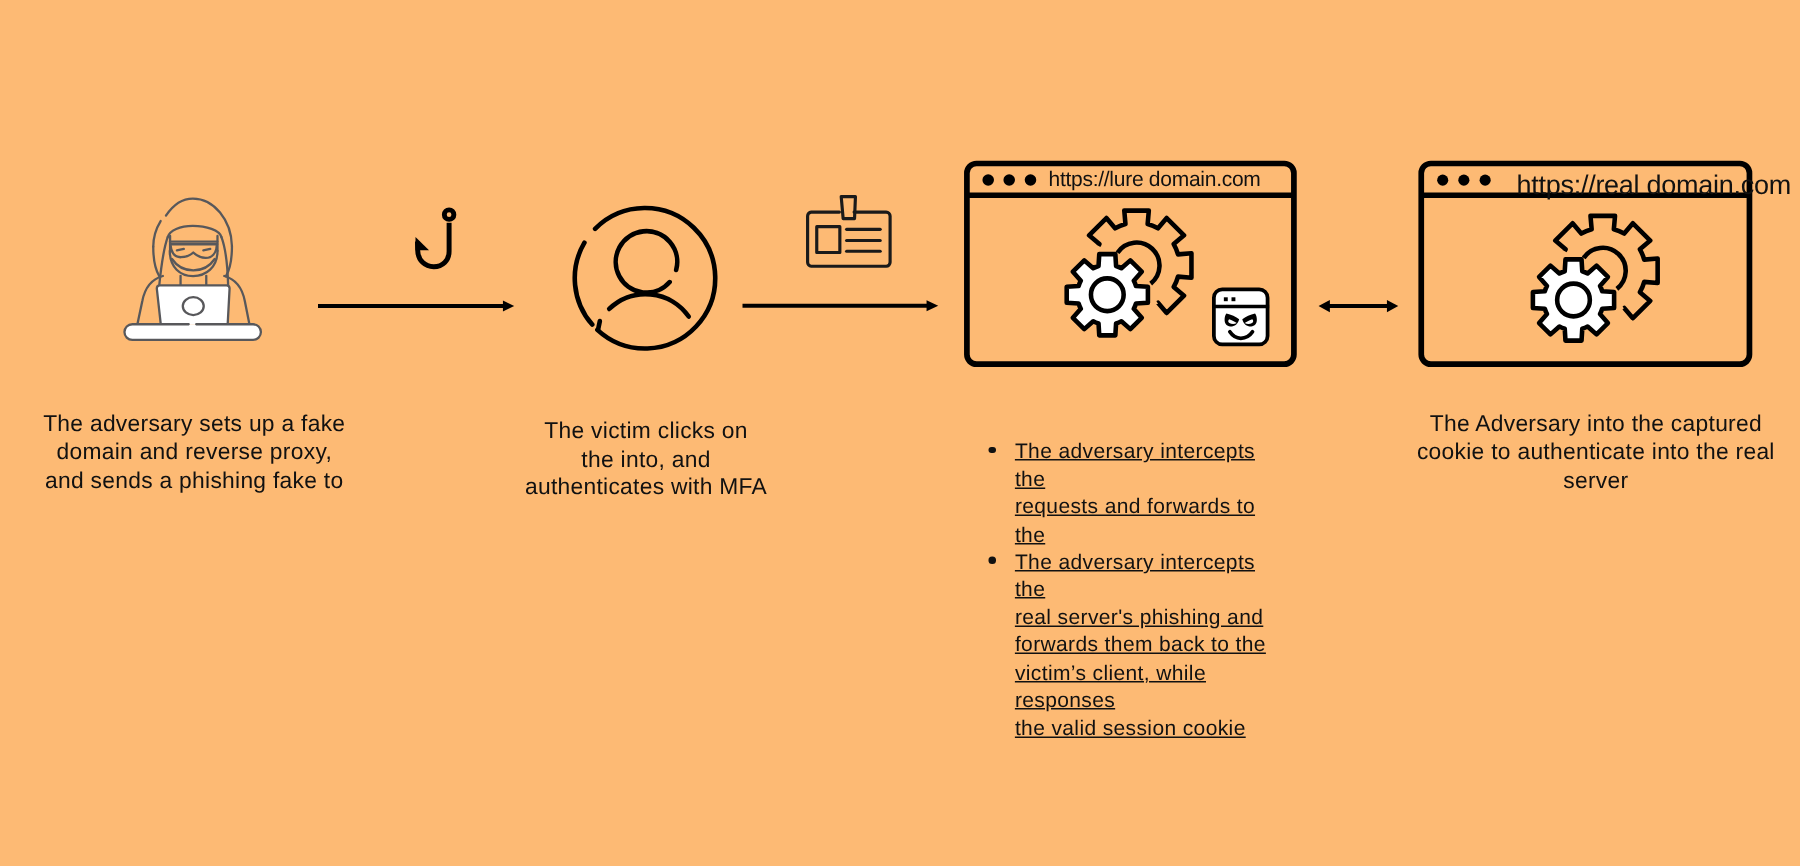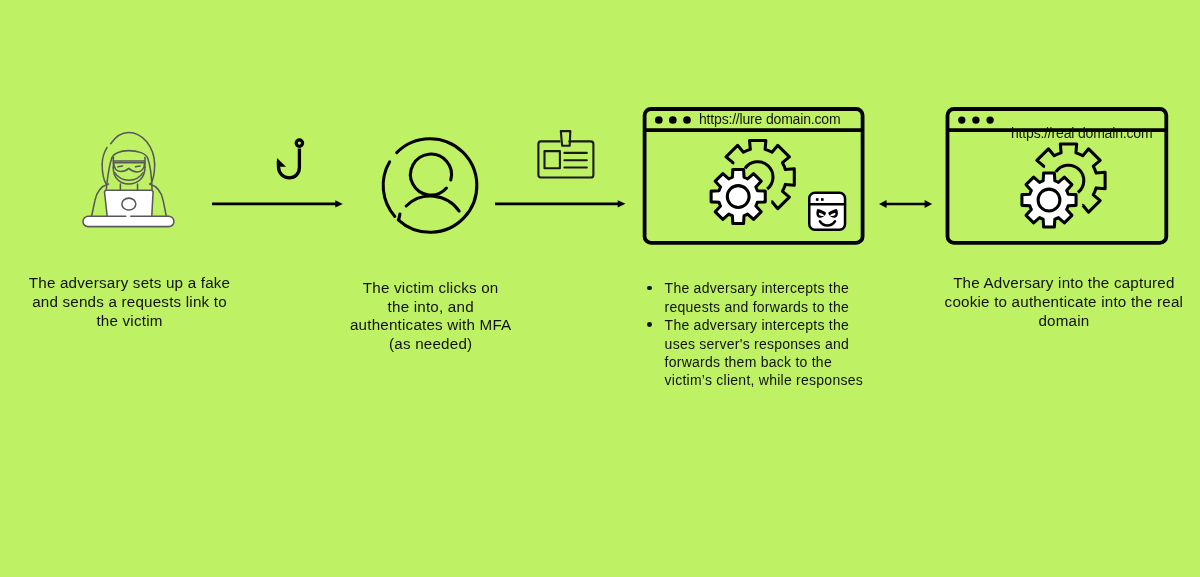--- a/index.html
+++ b/index.html
@@ -1,24 +1,24 @@
 <!DOCTYPE html>
 <html><head>
 <meta charset="utf-8">
 <title>AiTM Phishing Flow</title>
 <style>
   html,body{margin:0;padding:0;}
   body{width:1200px;height:577px;background:#ffffff;overflow:hidden;
        font-family:"Liberation Sans",sans-serif;color:#000;
        -webkit-font-smoothing:antialiased;}
-  .stage{position:relative;width:1200px;height:577px;background:#bef264;}
+  .stage{position:relative;width:1200px;height:577px;background:#fdba74;}
   .abs{position:absolute;}
   .cap{position:absolute;text-align:center;font-size:15.2px;line-height:18.7px;letter-spacing:0.2px;color:#111;}
   .bullets{position:absolute;font-size:14px;line-height:18.45px;letter-spacing:0.25px;color:#111;}
-  .bullets ul{margin:4px;padding:0;list-style:none;}
+  .bullets ul{margin:16px;padding:0;list-style:none;text-decoration:underline;}
   .bullets li{position:relative;padding-left:15px;margin:0;}
   .bullets li .dot{position:absolute;left:-2.4px;top:6.4px;width:4.8px;height:4.8px;border-radius:50%;background:#111;font-size:0;line-height:0;}
   svg{display:block;overflow:visible;}
 </style>
 </head>
 <body>
 
 <div class="stage">
 
   <div class="abs" style="left:81.4px;top:132.3px;">
@@ -138,52 +138,51 @@
       <circle cx="33.9" cy="16.1" r="3.7" fill="#000" stroke="none"></circle>
       <circle cx="48.1" cy="16.1" r="3.7" fill="#000" stroke="none"></circle>
       <g transform="translate(107,96)" stroke="#000" stroke-width="3.05" stroke-linejoin="round" fill="#fff">
         <path class="gear-big" d="M-5.96 -32.53L-5.27 -33.80L-12.16 -39.59L-0.59 -51.16L5.20 -44.27A28.6 28.6 0 0 1 12.10 -47.13L11.32 -56.10L27.68 -56.10L26.90 -47.13A28.6 28.6 0 0 1 33.80 -44.27L39.59 -51.16L51.16 -39.59L44.27 -33.80A28.6 28.6 0 0 1 47.13 -26.90L56.10 -27.68L56.10 -11.32L47.13 -12.10A28.6 28.6 0 0 1 44.27 -5.20L51.16 0.59L39.59 12.16L33.80 5.27A28.6 28.6 0 0 1 33.45 5.47" fill="none"></path>
         <path class="gear-big-inner" d="M 6.82 -28.06 A 15.3 15.3 0 1 1 28.92 -7.44" fill="none"></path>
         <path class="gear-small" d="M-5.85 -19.13L-5.36 -27.07L5.36 -27.07L5.85 -19.13A20 20 0 0 1 9.39 -17.66L15.35 -22.94L22.94 -15.35L17.66 -9.39A20 20 0 0 1 19.13 -5.85L27.07 -5.36L27.07 5.36L19.13 5.85A20 20 0 0 1 17.66 9.39L22.94 15.35L15.35 22.94L9.39 17.66A20 20 0 0 1 5.85 19.13L5.36 27.07L-5.36 27.07L-5.85 19.13A20 20 0 0 1 -9.39 17.66L-15.35 22.94L-22.94 15.35L-17.66 9.39A20 20 0 0 1 -19.13 5.85L-27.07 5.36L-27.07 -5.36L-19.13 -5.85A20 20 0 0 1 -17.66 -9.39L-22.94 -15.35L-15.35 -22.94L-9.39 -17.66A20 20 0 0 1 -5.85 -19.13Z"></path>
         <circle class="gear-small-hole" cx="0" cy="0" r="10.9" fill="#fff"></circle>
       </g>
     </svg>
   </div>
-  <div class="abs" style="left:1011px;top:126px;font-size:14px;line-height:14px;letter-spacing:-0.18px;color:#111;white-space:nowrap;">https://real domain.com</div>
+  <div class="abs" style="left:1011px;top:116px;font-size:18px;line-height:14px;letter-spacing:-0.18px;color:#111;white-space:nowrap;">https://real domain.com</div>
 
   <div class="abs" style="left:878.7px;top:199.7px;">
     <svg style="width:53.2px;height:8.4px;" viewBox="0 0 53.2 8.4">
       <path d="M6.0 4.0 L 47.2 4.0" stroke="#000" stroke-width="2.7"></path>
       <path d="M0 4.0 L 7.55 0 L 7.55 8.1 Z" fill="#000"></path>
       <path d="M53.2 4.0 L 45.65 0 L 45.65 8.1 Z" fill="#000"></path>
     </svg>
   </div>
 
   <div class="cap" style="left:19.5px;top:274.2px;width:220px;">
       <div class="ln">The adversary sets up a fake</div>
-      <div class="ln">and sends a requests link to</div>
-      <div class="ln">the victim</div>
+      <div class="ln">domain and reverse proxy,</div>
+      <div class="ln">and sends a phishing fake to</div>
     </div>
   <div class="cap" style="left:340.7px;top:279px;width:180px;">
       <div class="ln">The victim clicks on</div>
       <div class="ln">the into, and</div>
       <div class="ln">authenticates with MFA</div>
-      <div class="ln">(as needed)</div>
     </div>
   <div class="bullets" style="left:645.6px;top:275.2px;width:230px;">
     <ul>
       <li>
         <span class="dot">•</span>
         <span class="lines"><div class="ln">The adversary intercepts the</div><div class="ln">requests and forwards to the</div></span>
       </li>
       <li>
         <span class="dot">•</span>
-        <span class="lines"><div class="ln">The adversary intercepts the</div><div class="ln">uses server's responses and</div><div class="ln">forwards them back to the</div><div class="ln">victim’s client, while responses</div></span>
+        <span class="lines"><div class="ln">The adversary intercepts the</div><div class="ln">real server's phishing and</div><div class="ln">forwards them back to the</div><div class="ln">victim’s client, while responses</div><div class="ln">the valid session cookie</div></span>
       </li>
     </ul>
   </div>
   <div class="cap" style="left:936.4px;top:274.2px;width:255px;">
       <div class="ln">The Adversary into the captured</div>
       <div class="ln">cookie to authenticate into the real</div>
-      <div class="ln">domain</div>
+      <div class="ln">server</div>
     </div>
 
 </div>
 
 </body></html>

